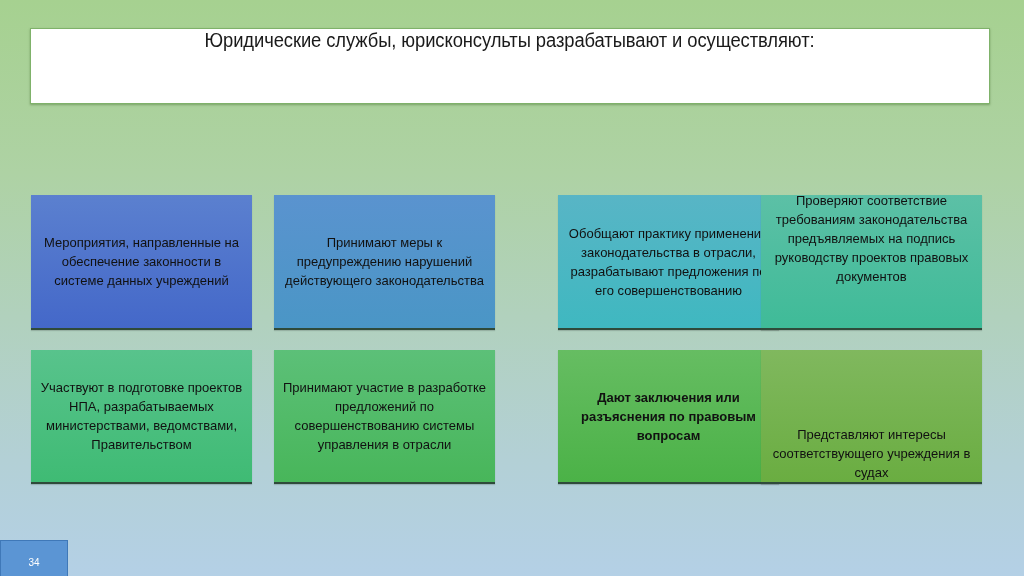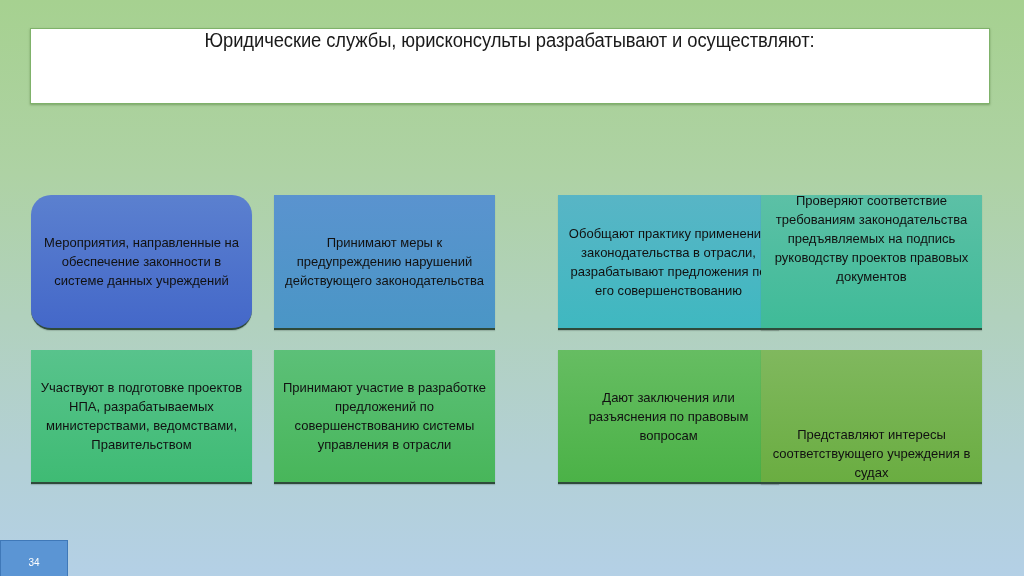--- a/index.html
+++ b/index.html
@@ -76,40 +76,40 @@
       font-size: 10px;
     }
   </style>
 </head>
 <body>
 
 <div class="title-box">
   <span class="title-text">Юридические службы, юрисконсульты разрабатывают и осуществляют:</span>
 </div>
 
-<div class="card row1 col1" style="background: linear-gradient(rgb(91, 128, 207), rgb(68, 104, 201)); border-radius: 20px;">
+<div class="card row1 col1" style="background: linear-gradient(rgb(91, 128, 207), rgb(68, 104, 201));">
   <span class="card-text">Мероприятия, направленные на обеспечение законности в системе данных учреждений</span>
 </div>
 <div class="card row1 col2" style="background: linear-gradient(rgb(90, 147, 207), rgb(74, 150, 198));">
   <span class="card-text">Принимают меры к предупреждению нарушений действующего законодательства</span>
 </div>
 <div class="card row1 col3" style="background: linear-gradient(rgb(88, 181, 198), rgb(63, 184, 192));">
   <span class="card-text">Обобщают практику применения законодательства в отрасли, разрабатывают предложения по его совершенствованию</span>
 </div>
 <div class="card row1 col4 card-overflow" style="background: linear-gradient(rgb(92, 192, 166), rgb(63, 187, 152));">
   <span class="card-text">Проверяют соответствие требованиям законодательства предъявляемых на подпись руководству проектов правовых документов</span>
 </div>
 
 <div class="card row2 col1" style="background: linear-gradient(rgb(88, 195, 140), rgb(63, 187, 116));">
   <span class="card-text">Участвуют в подготовке проектов НПА, разрабатываемых министерствами, ведомствами, Правительством</span>
 </div>
 <div class="card row2 col2" style="background: linear-gradient(rgb(92, 192, 120), rgb(72, 182, 90));">
   <span class="card-text">Принимают участие в разработке предложений по совершенствованию системы управления в отрасли</span>
 </div>
-<div class="card row2 col3" style="background: linear-gradient(rgb(102, 189, 98), rgb(75, 178, 71));">
+<div class="card row2 col3" style="background: linear-gradient(rgb(102, 189, 98), rgb(75, 178, 71)); font-weight: bold;">
   <span class="card-text">Дают заключения или разъяснения по правовым вопросам</span>
 </div>
 <div class="card row2 col4" style="background: linear-gradient(rgb(128, 184, 94), rgb(106, 173, 65)); align-items: flex-end;">
   <span class="card-text">Представляют интересы соответствующего учреждения в судах</span>
 </div>
 
 <div class="page-num">
   <span>34</span>
 </div>
 

